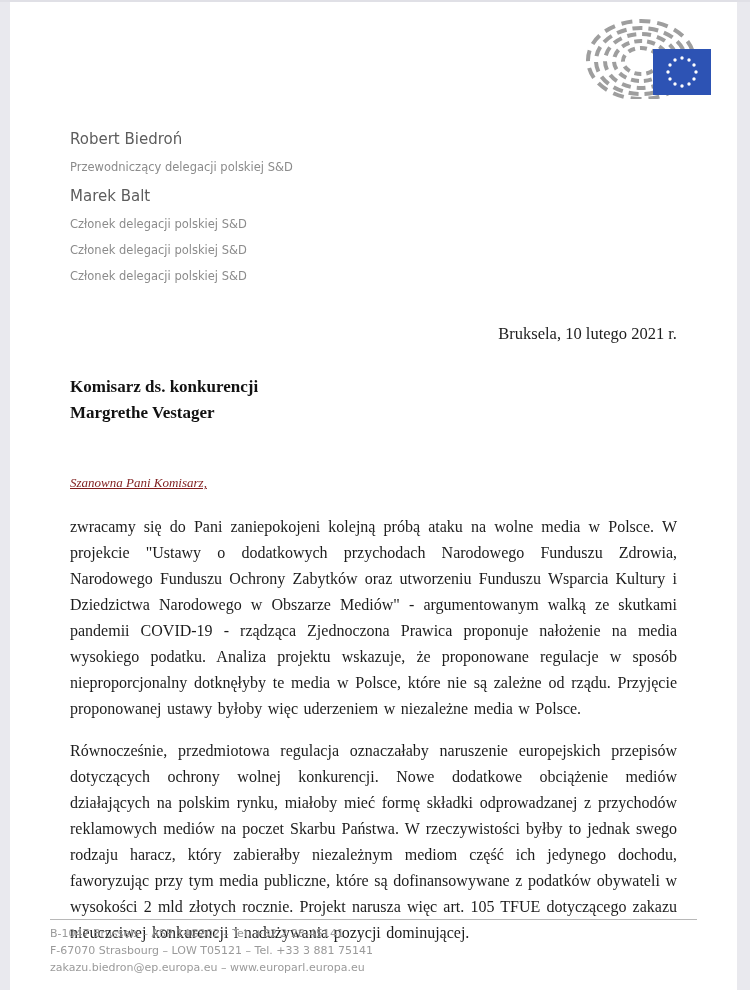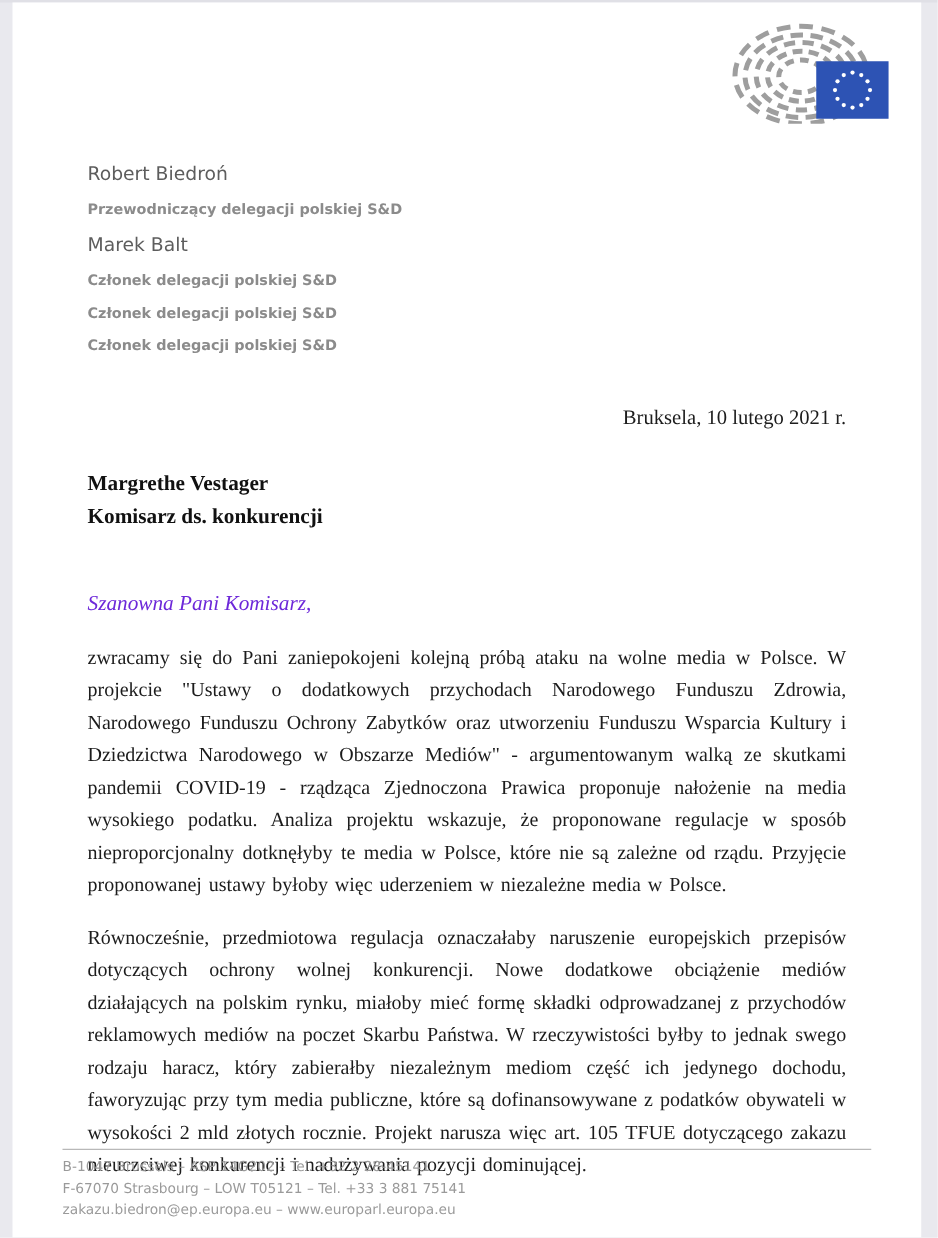--- a/index.html
+++ b/index.html
@@ -33,42 +33,42 @@
     font-family: "DejaVu Sans", sans-serif;
     font-size: 15px; line-height: 18px;
     color: #5d5d5d;
     margin-bottom: 13px;
   }
   .sender-role {
     font-family: "DejaVu Sans", sans-serif;
     font-size: 11.5px; line-height: 13px;
     color: #8b8b8b;
     margin-bottom: 13px;
-    font-weight: bold;
   }
   
   .date-line {
     margin-top: 41px;
     text-align: right;
     font-size: 16.5px; line-height: 20px;
     color: #1d1d1d;
   }
   
   .recipient { margin-top: 30px; }
   .recipient div {
     font-weight: bold;
     font-size: 17px; line-height: 26px;
     color: #111;
   }
   
   .salutation {
     margin-top: 46px;
     font-style: italic;
-    font-size: 17px; line-height: 22px;
-    color: #6d28d9;
+    font-size: 13px; line-height: 22px;
+    color: #7f1d1d;
+    text-decoration: underline;
   }
   
   .body-par {
     margin-top: 20px;
     text-align: justify;
     font-size: 16px; line-height: 26px;
     color: #1c1c1c;
     word-spacing: 1.5px;
   }
   .body-par + .body-par { margin-top: 16px; }
@@ -131,22 +131,22 @@
         <div class="sender-role">Członek delegacji polskiej S&amp;D</div>
       </div>
       <div class="sender">
         <div class="sender-role">Członek delegacji polskiej S&amp;D</div>
       </div>
     </div>
 
     <div class="date-line">Bruksela, 10 lutego 2021 r.</div>
 
     <div class="recipient">
+      <div>Komisarz ds. konkurencji</div>
       <div>Margrethe Vestager</div>
-      <div>Komisarz ds. konkurencji</div>
     </div>
 
     <div class="salutation">Szanowna Pani Komisarz,</div>
 
     <p class="body-par">zwracamy się do Pani zaniepokojeni kolejną próbą ataku na wolne media w Polsce. W projekcie "Ustawy o dodatkowych przychodach Narodowego Funduszu Zdrowia, Narodowego Funduszu Ochrony Zabytków oraz utworzeniu Funduszu Wsparcia Kultury i Dziedzictwa Narodowego w Obszarze Mediów" - argumentowanym walką ze skutkami pandemii COVID-19 - rządząca Zjednoczona Prawica proponuje nałożenie na media wysokiego podatku. Analiza projektu wskazuje, że proponowane regulacje w sposób nieproporcjonalny dotknęłyby te media w Polsce, które nie są zależne od rządu. Przyjęcie proponowanej ustawy byłoby więc uderzeniem w niezależne media w Polsce.</p>
     <p class="body-par">Równocześnie, przedmiotowa regulacja oznaczałaby naruszenie europejskich przepisów dotyczących ochrony wolnej konkurencji. Nowe dodatkowe obciążenie mediów działających na polskim rynku, miałoby mieć formę składki odprowadzanej z przychodów reklamowych mediów na poczet Skarbu Państwa. W rzeczywistości byłby to jednak swego rodzaju haracz, który zabierałby niezależnym mediom część ich jedynego dochodu, faworyzując przy tym media publiczne, które są dofinansowywane z podatków obywateli w wysokości 2 mld złotych rocznie. Projekt narusza więc art. 105 TFUE dotyczącego zakazu nieuczciwej konkurencji i nadużywania pozycji dominującej.</p>
 
     <div class="page-footer">
       <div class="footer-line">B-1047 Brussels – ASP 14G202 – Tel. +32 2 28-45141</div>
       <div class="footer-line">F-67070 Strasbourg – LOW T05121 – Tel. +33 3 881 75141</div>

